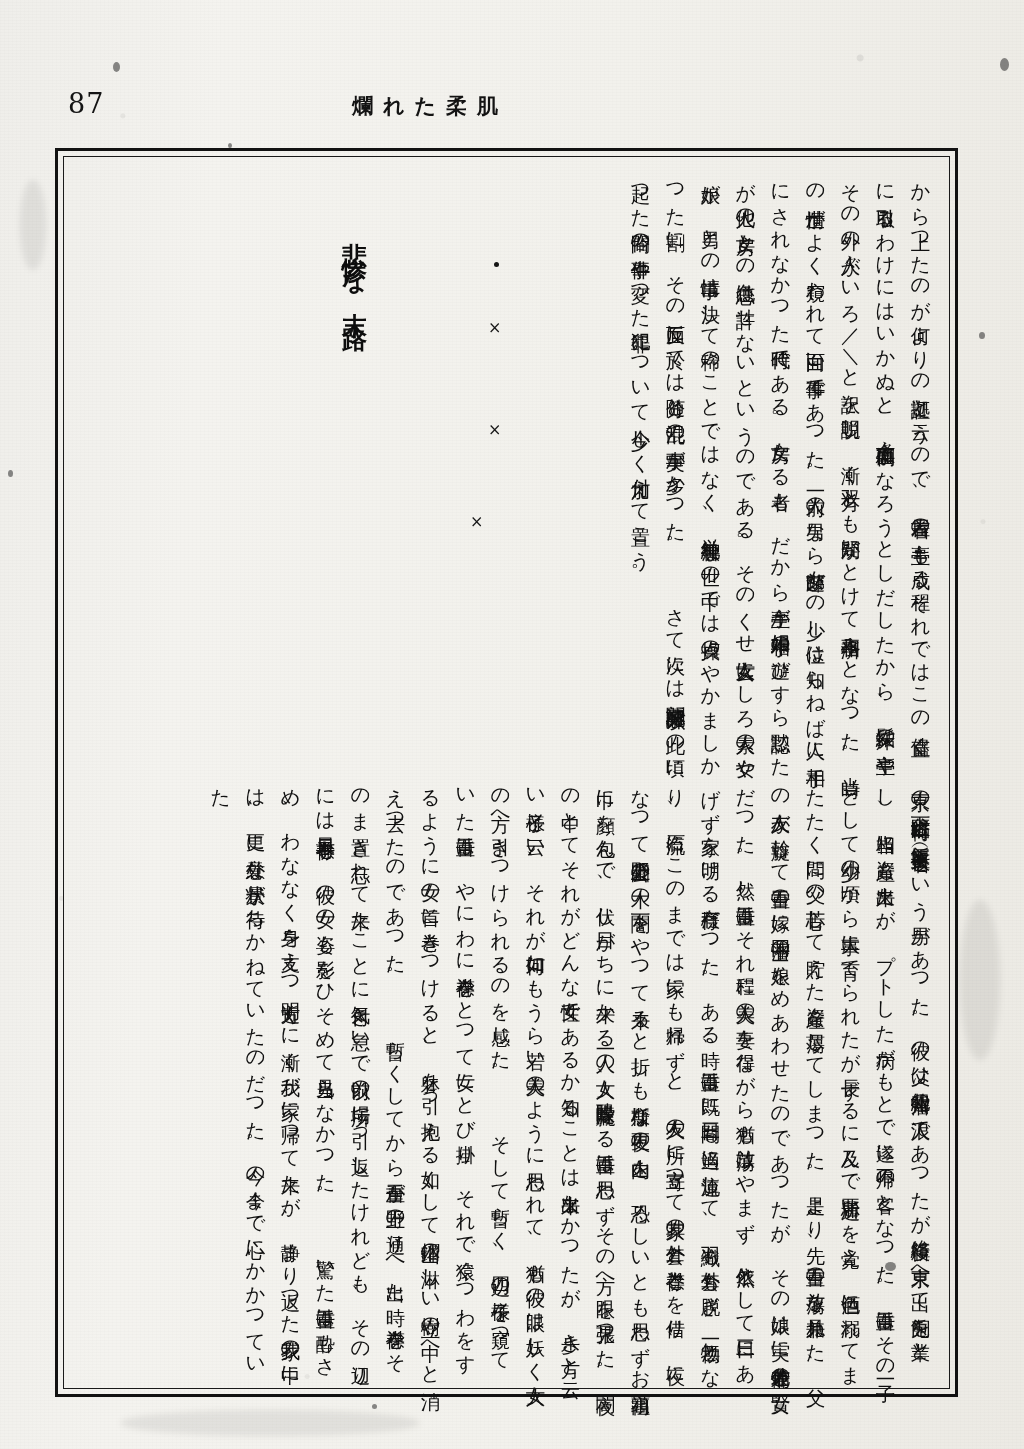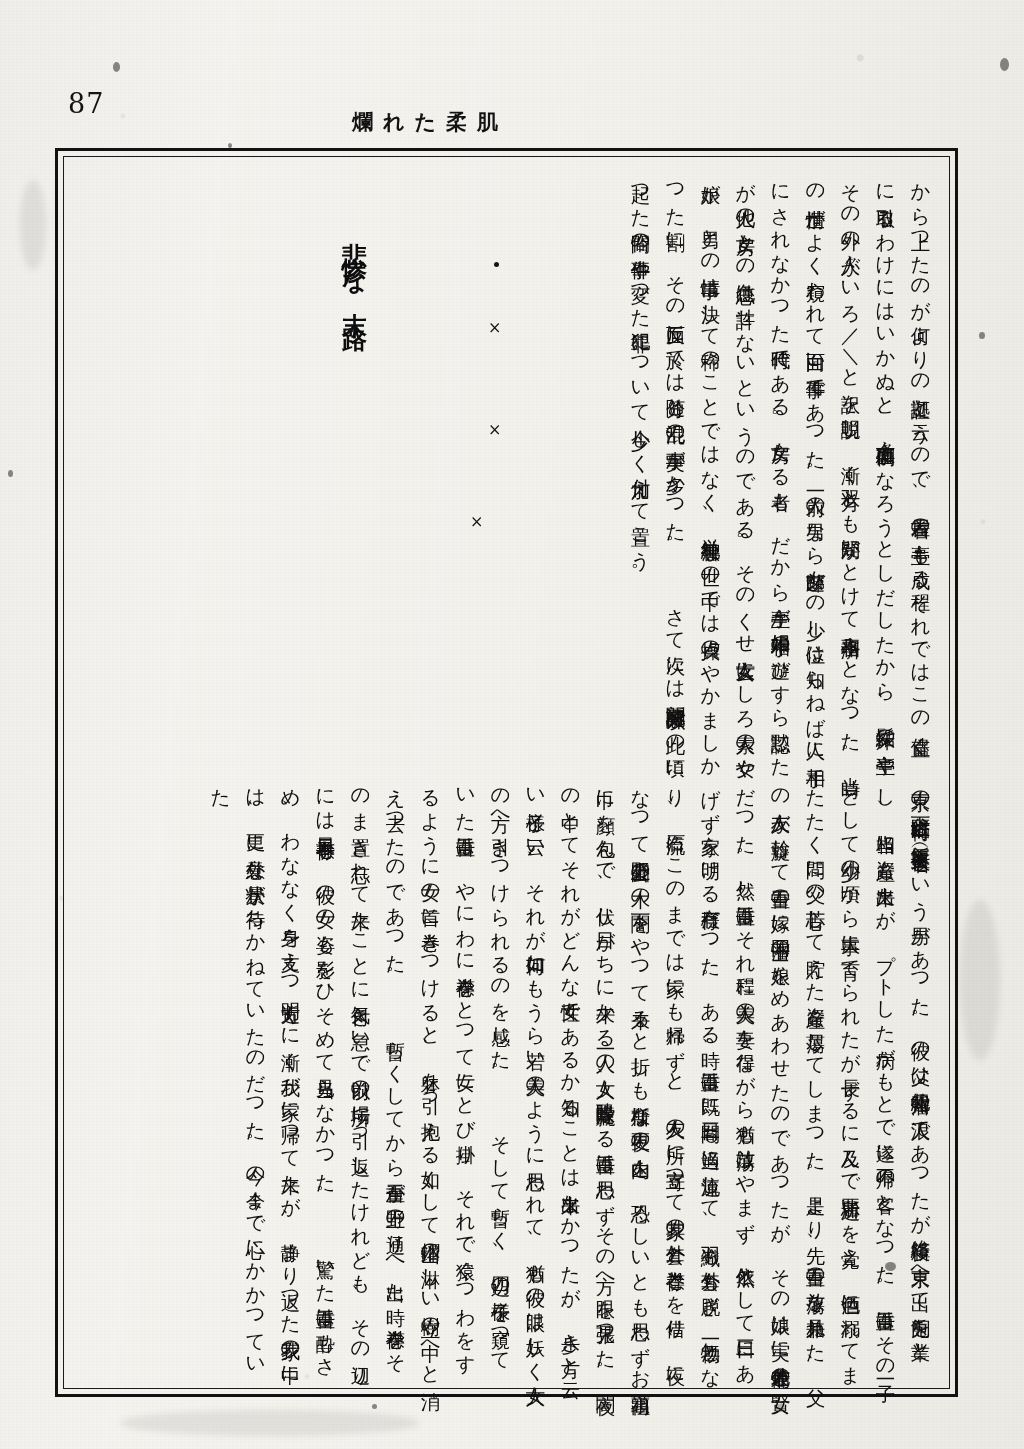--- a/index.html
+++ b/index.html
@@ -50,21 +50,21 @@
     left: 68px;
     top: 88px;
     font-size: 27px;
     letter-spacing: 1px;
     color: #141414;
     font-family: "DejaVu Serif", "Liberation Serif", serif;
   }
   #running-head {
     position: absolute;
     left: 352px;
-    top: 108px;
+    top: 92px;
     font-size: 21px;
     letter-spacing: 10px;
     color: #131313;
     font-weight: 700;
     font-family: "DejaVu Sans", "Liberation Sans", sans-serif;
   }
 
   
   #frame-outer {
     position: absolute;

